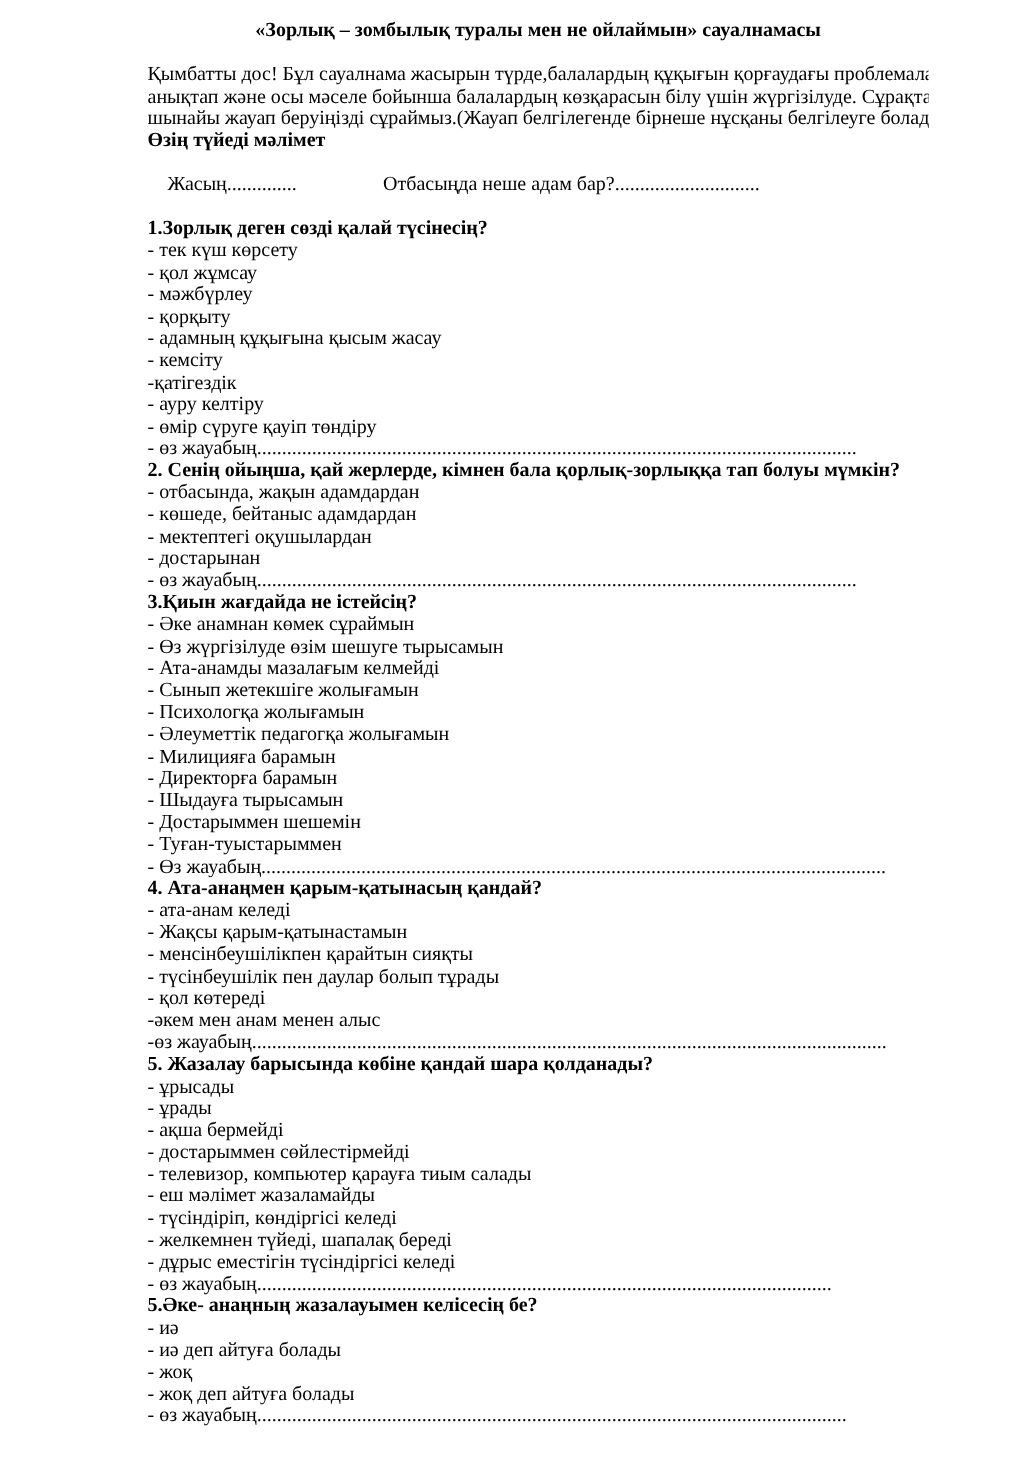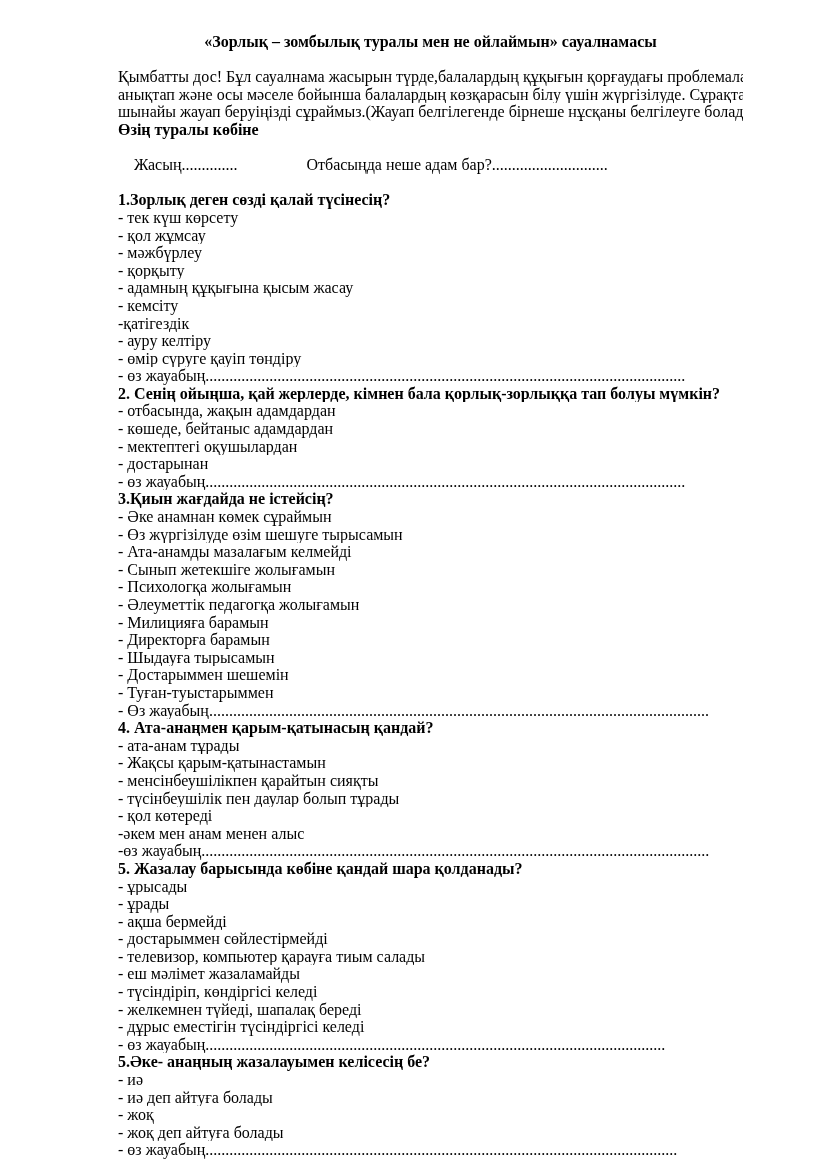--- a/index.html
+++ b/index.html
@@ -6,21 +6,21 @@
   body {
     width: 827px;
     height: 1170px;
     background: #ffffff;
     color: #000000;
     font-family: "Liberation Serif", "DejaVu Serif", serif;
     font-size: 16px;
     overflow: hidden;
   }
   .doc {
-    padding: 33px 84px 0 118px;
+    padding: 16px 84px 0 118px;
   }
   .line {
     line-height: 17.6px;
     white-space: pre;
     overflow: hidden;
   }
   .title-line {
     font-weight: bold;
     text-align: center;
   }
@@ -39,21 +39,21 @@
   <div class="line title-line">«Зорлық – зомбылық туралы мен не ойлаймын» сауалнамасы</div>
 
   <div class="spacer"></div>
 
   <div>
     <div class="line">Қымбатты дос! Бұл сауалнама жасырын түрде,балалардың құқығын қорғаудағы проблемаларды</div>
     <div class="line">анықтап және осы мәселе бойынша балалардың көзқарасын білу үшін жүргізілуде. Сұрақтарға</div>
     <div class="line">шынайы жауап беруіңізді сұраймыз.(Жауап белгілегенде бірнеше нұсқаны белгілеуге болады)</div>
   </div>
 
-  <div class="line bold">Өзің туралы көбіне</div>
+  <div class="line bold">Өзің түйеді мәлімет</div>
 
   <div class="line">
     <span>Жасың..............</span><span class="tab-spacer"></span><span>Отбасыңда неше адам бар?.............................</span>
   </div>
 
   <div id="questions-container">
       <div class="line q-head">1.Зорлық деген сөзді қалай түсінесің?</div>
       <div class="line">- тек күш көрсету</div>
       <div class="line">- қол жұмсау</div>
       <div class="line">- мәжбүрлеу</div>
@@ -77,21 +77,21 @@
       <div class="line">- Сынып жетекшіге жолығамын</div>
       <div class="line">- Психологқа жолығамын</div>
       <div class="line">- Әлеуметтік педагогқа жолығамын</div>
       <div class="line">- Милицияға барамын</div>
       <div class="line">- Директорға барамын</div>
       <div class="line">- Шыдауға тырысамын</div>
       <div class="line">- Достарыммен шешемін</div>
       <div class="line">- Туған-туыстарыммен</div>
       <div class="line">- Өз жауабың.............................................................................................................................</div>
       <div class="line q-head">4. Ата-анаңмен қарым-қатынасың қандай?</div>
-      <div class="line">- ата-анам тұрады</div>
+      <div class="line">- ата-анам келеді</div>
       <div class="line">- Жақсы қарым-қатынастамын</div>
       <div class="line">- менсінбеушілікпен қарайтын сияқты</div>
       <div class="line">- түсінбеушілік пен даулар болып тұрады</div>
       <div class="line">- қол көтереді</div>
       <div class="line">-әкем мен анам менен алыс</div>
       <div class="line">-өз жауабың...............................................................................................................................</div>
       <div class="line q-head">5. Жазалау барысында көбіне қандай шара қолданады?</div>
       <div class="line">- ұрысады</div>
       <div class="line">- ұрады</div>
       <div class="line">- ақша бермейді</div>

